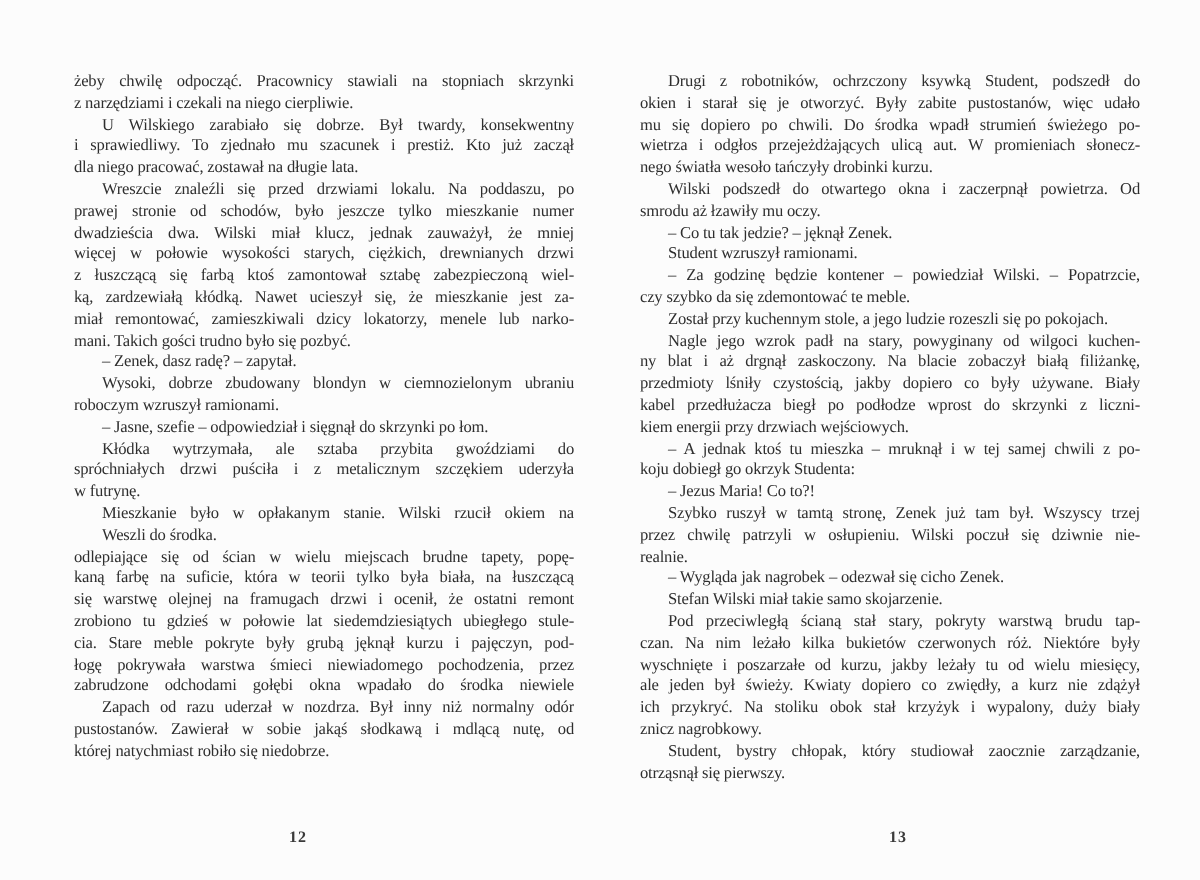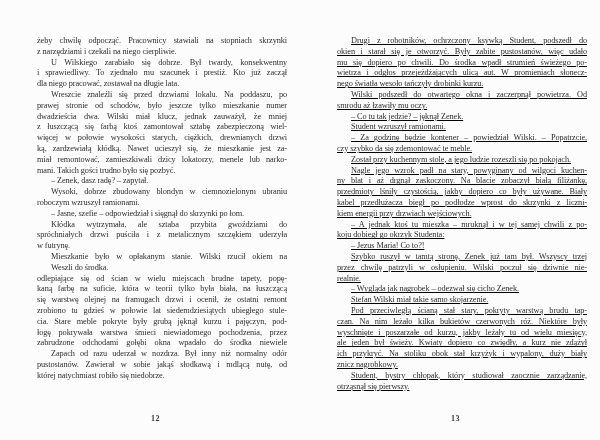--- a/index.html
+++ b/index.html
@@ -4,50 +4,50 @@
 <style>
   html,body{margin:0;padding:0;}
   body{
     width:600px;height:440px;overflow:hidden;position:relative;
     background:#fcfcfc;
     font-family:"Liberation Serif","DejaVu Serif",serif;
   }
   .spread{position:absolute;inset:0;}
   .page{position:absolute;top:36px;width:250px;}
   .page-left{left:37px;}
-  .page-right{left:337px;text-decoration:underline;}
+  .page-right{left:320px;}
   .line{
     font-size:8.3px;line-height:10.8px;height:10.8px;overflow:hidden;
     letter-spacing:-0.1px;color:#2e2e2e;
     text-align:justify;text-align-last:justify;
   }
   .line.last{text-align-last:left;}
   .line.first{text-indent:14px;}
   .folio{
-    position:absolute;top:414px;width:22px;text-align:right;
+    position:absolute;top:414px;width:22px;text-align:center;
     font-size:8px;font-weight:bold;letter-spacing:0.5px;color:#3a3a3a;
   }
   .folio-left{left:138px;}
   .folio-right{left:438px;}
 </style>
 </head>
 <body>
 
 <div class="spread">
   <div class="page page-left">
       <div class="line">żeby chwilę odpocząć. Pracownicy stawiali na stopniach skrzynki</div>
       <div class="line last">z narzędziami i czekali na niego cierpliwie.</div>
       <div class="line first">U Wilskiego zarabiało się dobrze. Był twardy, konsekwentny</div>
       <div class="line">i sprawiedliwy. To zjednało mu szacunek i prestiż. Kto już zaczął</div>
       <div class="line last">dla niego pracować, zostawał na długie lata.</div>
       <div class="line first">Wreszcie znaleźli się przed drzwiami lokalu. Na poddaszu, po</div>
       <div class="line">prawej stronie od schodów, było jeszcze tylko mieszkanie numer</div>
       <div class="line">dwadzieścia dwa. Wilski miał klucz, jednak zauważył, że mniej</div>
+      <div class="line">więcej w połowie wysokości starych, ciężkich, drewnianych drzwi</div>
       <div class="line">z łuszczącą się farbą ktoś zamontował sztabę zabezpieczoną wiel-</div>
-      <div class="line">więcej w połowie wysokości starych, ciężkich, drewnianych drzwi</div>
       <div class="line">ką, zardzewiałą kłódką. Nawet ucieszył się, że mieszkanie jest za-</div>
       <div class="line">miał remontować, zamieszkiwali dzicy lokatorzy, menele lub narko-</div>
       <div class="line last">mani. Takich gości trudno było się pozbyć.</div>
       <div class="line first last">– Zenek, dasz radę? – zapytał.</div>
       <div class="line first">Wysoki, dobrze zbudowany blondyn w ciemnozielonym ubraniu</div>
       <div class="line last">roboczym wzruszył ramionami.</div>
       <div class="line first last">– Jasne, szefie – odpowiedział i sięgnął do skrzynki po łom.</div>
       <div class="line first">Kłódka wytrzymała, ale sztaba przybita gwoździami do</div>
       <div class="line">spróchniałych drzwi puściła i z metalicznym szczękiem uderzyła</div>
       <div class="line last">w futrynę.</div>

